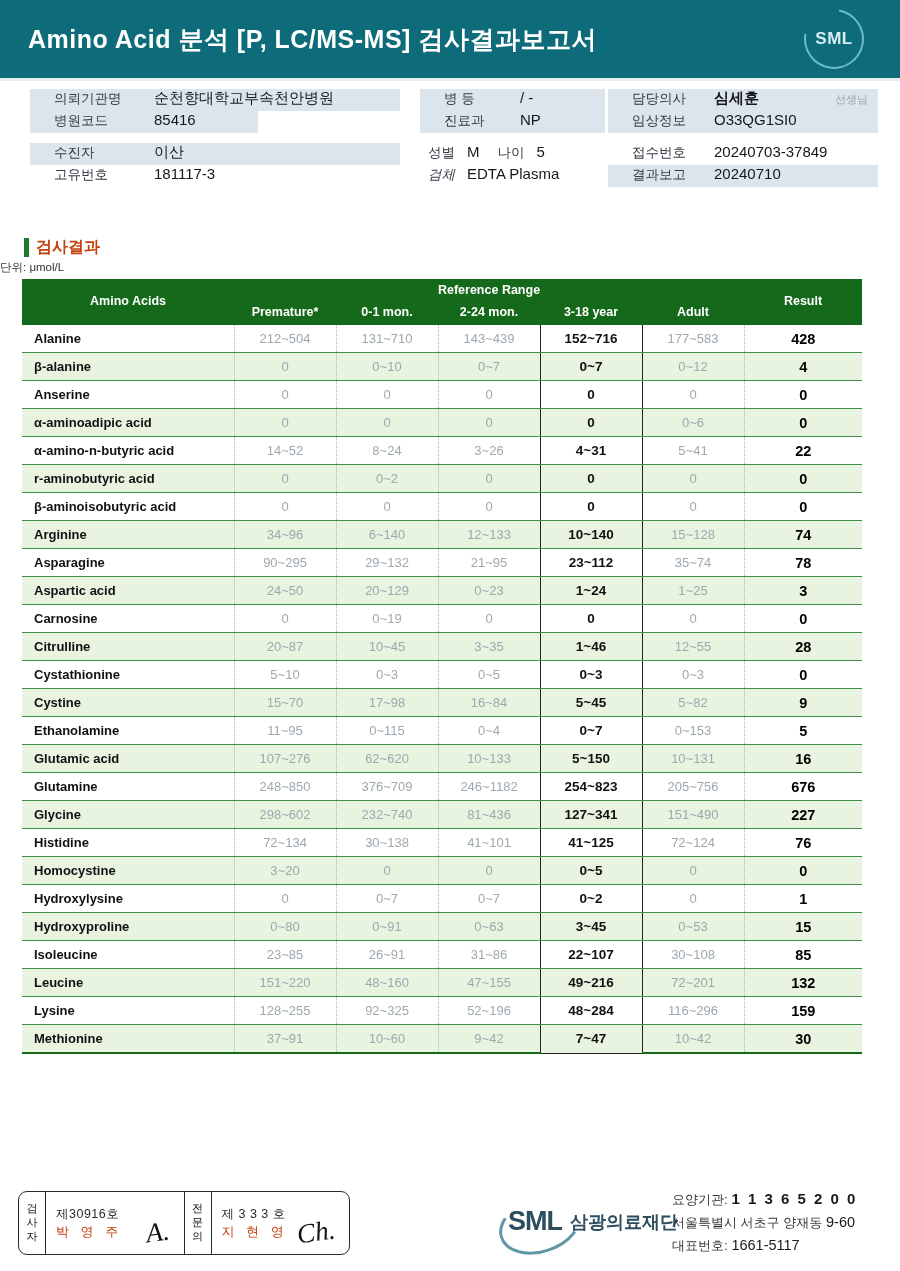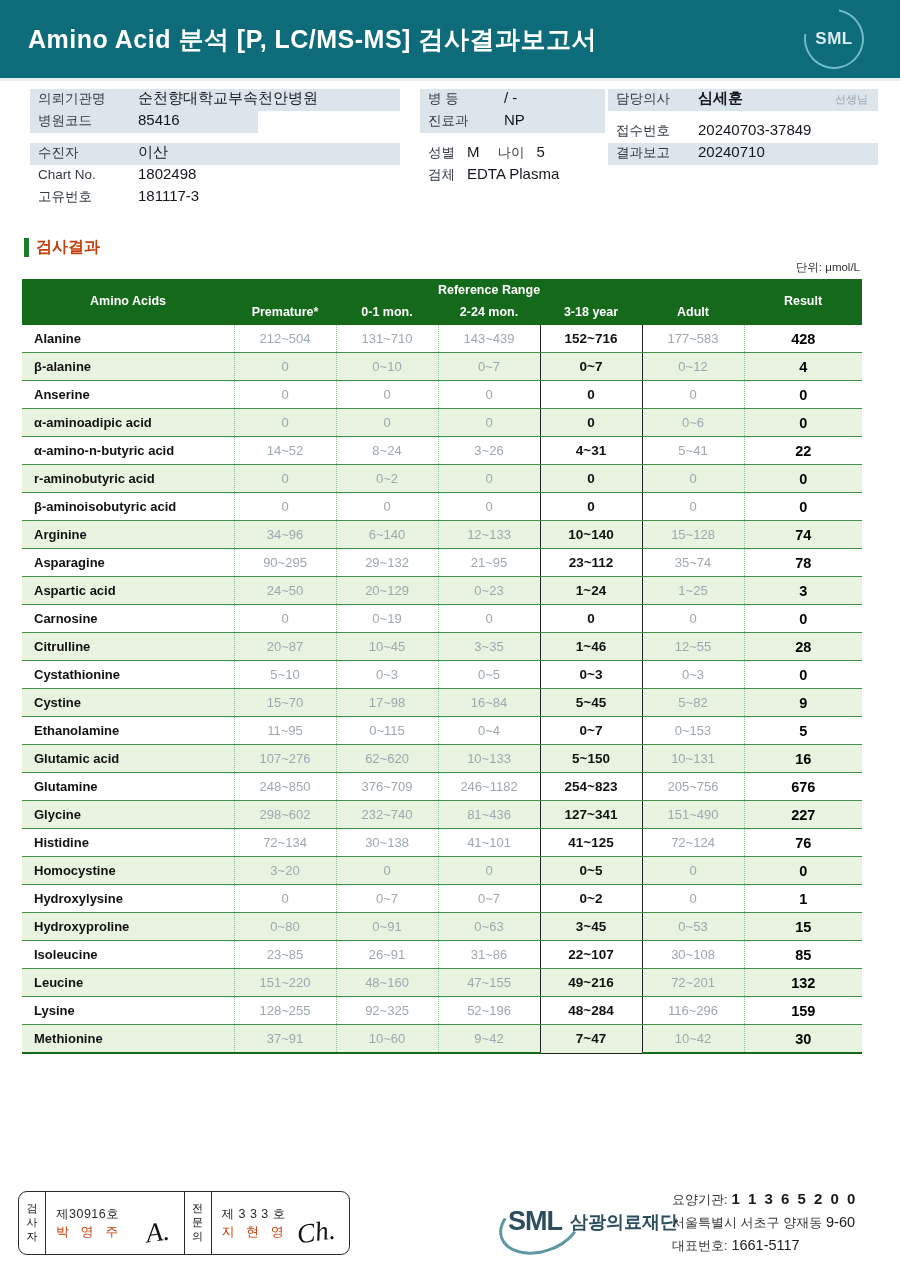--- a/index.html
+++ b/index.html
@@ -65,21 +65,21 @@
     display:flex;
     align-items:baseline;
     height:22px;
     font-size:14px;
   }
   .fld.shaded{background:#dde5ec;}
   .fld .lbl{
     color:#333a44;
     font-size:13.5px;
     flex:0 0 auto;
-    padding-left:8px;
+    padding-left:24px;
   }
   .fld .val{
     color:#14181d;
     font-size:15px;
     padding-left:12px;
     white-space:nowrap;
   }
   .fld .val.bold{font-weight:bold;}
   .fld .suffix{
     color:#9aa4ae;font-size:11px;margin-left:auto;padding-right:10px;
@@ -93,21 +93,21 @@
   .w76{width:70px;}
 
   
   .sec{
     margin:6px 0 0 24px;
     display:flex;align-items:center;gap:7px;
   }
   .sec-bar{width:5px;height:19px;background:#1d7a2a;}
   .sec-title{color:#c2410c;font-size:16px;font-weight:bold;}
   .unit-line{
-    text-align:right;
+    text-align:left;
     margin:2px 40px 4px 0;
     font-size:11.5px;color:#333;
   }
 
   
   .tbl-wrap{margin:0 22px 0 22px;}
   table.amino{
     border-collapse:collapse;
     width:838px;
     table-layout:fixed;
@@ -275,24 +275,20 @@
     <div class="fld shaded" style="width:228px;">
       <span class="lbl w90">병원코드</span>
       <span class="val">85416</span>
     </div>
     <div class="spacer"></div>
     <div class="fld shaded">
       <span class="lbl w90">수진자</span>
       <span class="val">이산</span>
     </div>
     <div class="fld plain">
-      <span class="lbl w90">Chart No.</span>
-      <span class="val">1802498</span>
-    </div>
-    <div class="fld plain">
       <span class="lbl w90">고유번호</span>
       <span class="val">181117-3</span>
     </div>
   </div>
 
   <div class="info-col col-b" style="top:8px;">
     <div class="fld shaded">
       <span class="lbl w70">병  등</span>
       <span class="val">/ -</span>
     </div>
@@ -301,30 +297,34 @@
       <span class="val">NP</span>
     </div>
     <div class="spacer"></div>
     <div class="fld plain">
       <span class="lbl" style="padding-left:8px;">성별</span>
       <span class="val">M</span>
       <span class="lbl" style="padding-left:18px;">나이</span>
       <span class="val">5</span>
     </div>
     <div class="fld plain">
-      <span class="lbl" style="padding-left:8px;">검체</span>
+      <span class="lbl" style="padding-left:8px;font-style:italic;">검체</span>
       <span class="val">EDTA Plasma</span>
     </div>
   </div>
 
   <div class="info-col col-c" style="top:8px;">
     <div class="fld shaded">
       <span class="lbl w76">담당의사</span>
       <span class="val bold">심세훈</span>
       <span class="suffix">선생님</span>
+    </div>
+    <div class="fld shaded">
+      <span class="lbl w76">임상정보</span>
+      <span class="val">O33QG1SI0</span>
     </div>
     <div class="spacer"></div>
     <div class="fld plain">
       <span class="lbl w76">접수번호</span>
       <span class="val">20240703-37849</span>
     </div>
     <div class="fld shaded">
       <span class="lbl w76">결과보고</span>
       <span class="val">20240710</span>
     </div>

